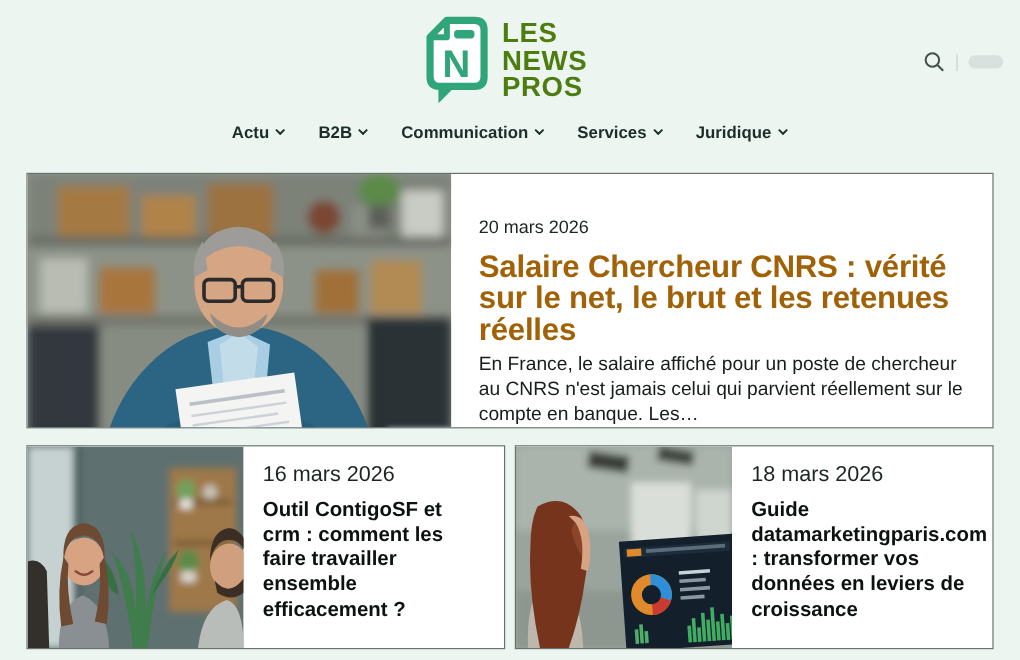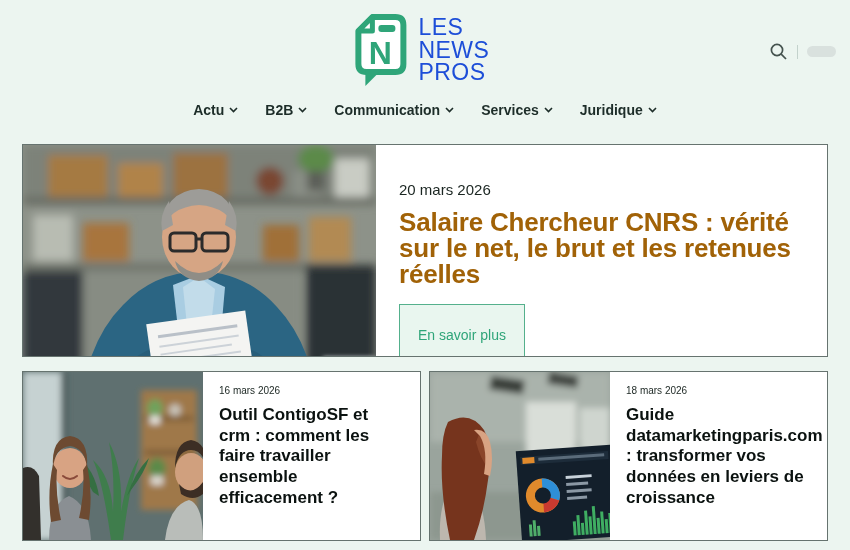--- a/index.html
+++ b/index.html
@@ -10,22 +10,22 @@
     color:#101614;
   }
 
   
   .header { position:relative; height:100px; }
   .logo-wrap {
     position:absolute; left:50%; top:12px; transform:translateX(-53%);
     display:flex; align-items:center; gap:10px; cursor:pointer;
   }
   .logo-text {
-    font-weight:400; font-size:23px; line-height:0.98;
-    letter-spacing:0.5px; color:#1d4ed8;
+    font-weight:700; font-size:23px; line-height:0.98;
+    letter-spacing:0.5px; color:#4d7c0f;
   }
   .search-cluster {
     position:absolute; right:14px; top:42px;
     display:flex; align-items:center; gap:9px;
   }
   .search-divider { width:1px; height:14px; background:#c3d2cc; }
   .pill-toggle { width:29px; height:11px; border-radius:6px; background:#d9e1de; }
 
   
   .nav {
@@ -56,21 +56,21 @@
     font-family:"Liberation Sans", sans-serif;
     font-size:14px; color:#2fa579;
     background:#e9f6ef; border:1px solid #54b08c;
     padding:22px 18px; cursor:pointer;
   }
 
   .bottom-row { display:flex; gap:8px; margin-top:14px; }
   .small-card { flex:1; height:170px; }
   .small-media { width:180px; min-width:180px; height:100%; }
   .small-body { padding:13px 16px 0 16px; flex:1; }
-  .small-date { font-size:10px; color:#1b2622; }
+  .small-date { font-size:18px; color:#1b2622; }
   .small-title {
     margin-top:9px; font-size:17px; font-weight:700; line-height:1.22;
     color:#0b1210;
   }
   svg { display:block; }
 </style>
 </head>
 <body>
 
 <div class="header">
@@ -212,20 +212,21 @@
           <rect x="298" y="220" width="55" height="8" fill="#f5f6f7"></rect>
           <rect x="300" y="228" width="53" height="8" fill="#e8ebec"></rect>
           <rect x="297" y="236" width="56" height="8" fill="#f2f4f5"></rect>
           <rect x="40" y="252" width="50" height="10" rx="4" fill="#3a3e42"></rect>
         </g>
       </svg>
     </div>
     <div class="hero-body">
       <div class="date">20 mars 2026</div>
       <h1 class="hero-title">Salaire Chercheur CNRS : vérité sur le net, le brut et les retenues réelles</h1>
+      <p class="hero-excerpt">En France, le salaire affiché pour un poste de chercheur au CNRS n'est jamais celui qui parvient réellement sur le compte en banque. Les…</p>
       <button class="cta-btn">En savoir plus</button>
     </div>
   </article>
 
   <div class="bottom-row">
 
     <article class="card small-card">
       <div class="small-media">
         <svg width="180" height="168" viewBox="0 0 180 168" preserveAspectRatio="none">
           <defs>

